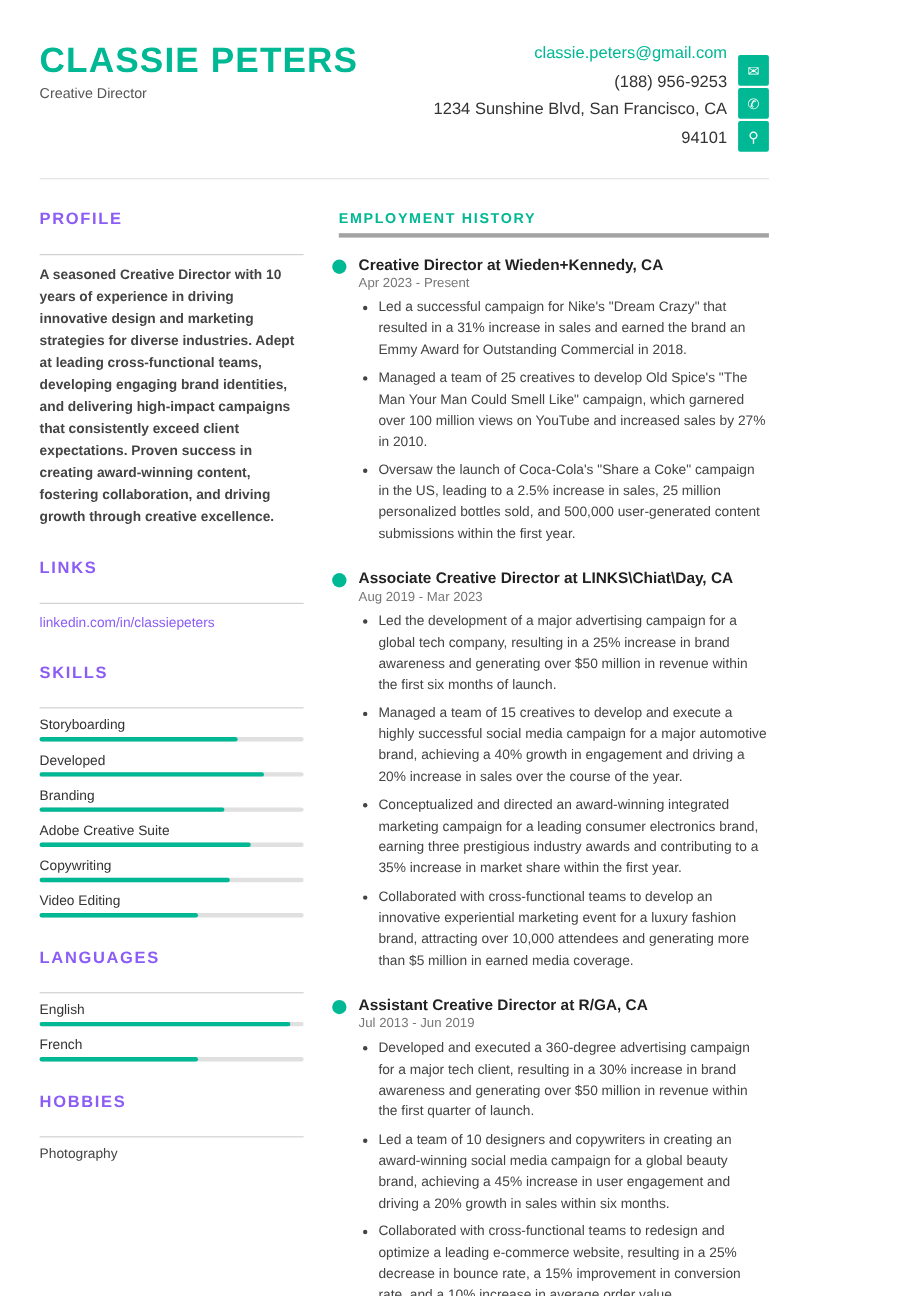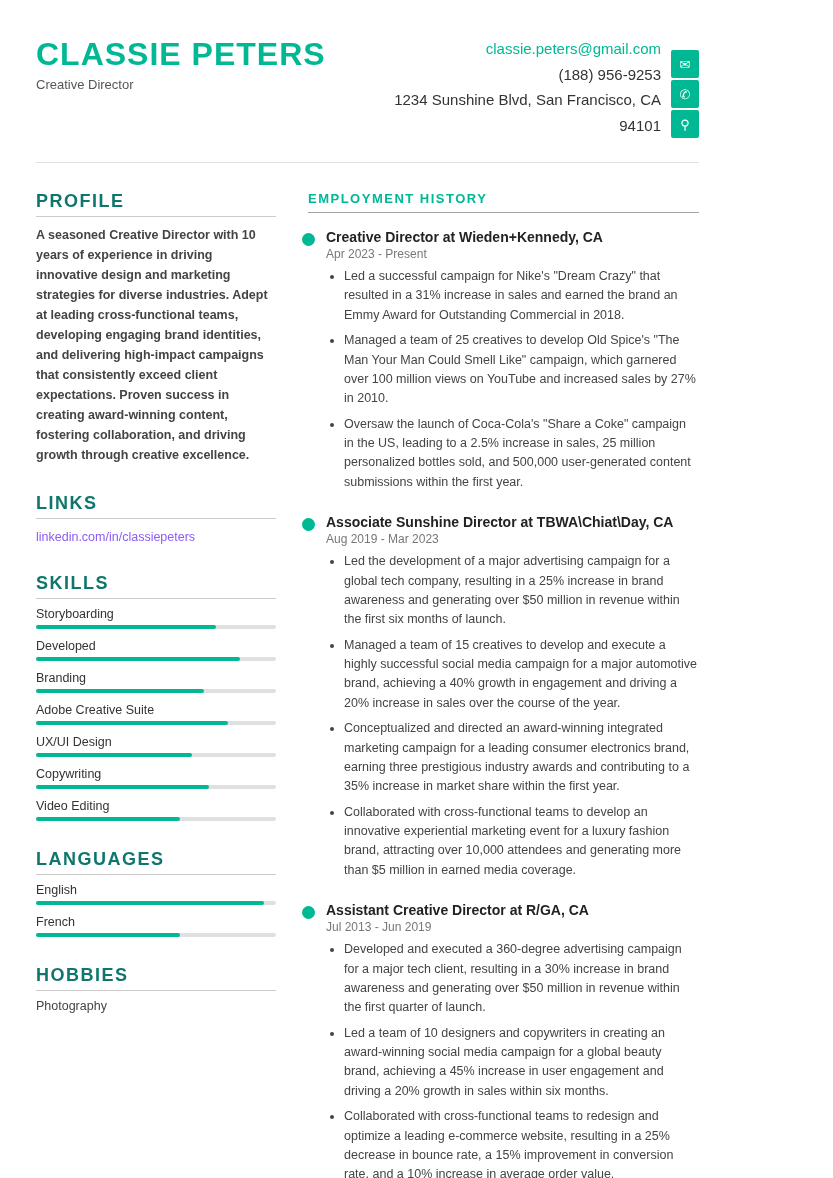--- a/index.html
+++ b/index.html
@@ -78,27 +78,27 @@
       padding: 0 36px;
       gap: 32px;
       margin-top: 28px;
     }
     
     .left-col {
       width: 240px;
       flex-shrink: 0;
     }
     .section-title {
-      font-size: 18px;
+      font-size: 15px;
       font-weight: 700;
-      color: #0f766e;
+      color: #8b5cf6;
       letter-spacing: 1.5px;
       text-transform: uppercase;
       margin-bottom: 8px;
-      padding-bottom: 4px;
+      padding-bottom: 23px;
       border-bottom: 1px solid #ccc;
     }
     .section {
       margin-bottom: 28px;
     }
     .profile-text {
       font-size: 12.5px;
       color: #444;
       line-height: 1.6;
       font-weight: bold;
@@ -144,21 +144,21 @@
       flex: 1;
     }
     .emp-section-title {
       font-size: 13px;
       font-weight: 700;
       color: #00b894;
       letter-spacing: 1.5px;
       text-transform: uppercase;
       margin-bottom: 16px;
       padding-bottom: 6px;
-      border-bottom: 1px solid #a3a3a3;
+      border-bottom: 4px solid #a3a3a3;
     }
     .job-entry {
       margin-bottom: 22px;
       position: relative;
       padding-left: 18px;
     }
     .job-dot {
       position: absolute;
       left: -6px;
       top: 4px;
@@ -246,26 +246,20 @@
             <div class="skill-item">
     <div class="skill-name">Branding</div>
     <div class="skill-bar-bg">
       <div class="skill-bar-fill" style="width:70%"></div>
     </div>
   </div>
             <div class="skill-item">
     <div class="skill-name">Adobe Creative Suite</div>
     <div class="skill-bar-bg">
       <div class="skill-bar-fill" style="width:80%"></div>
-    </div>
-  </div>
-            <div class="skill-item">
-    <div class="skill-name">UX/UI Design</div>
-    <div class="skill-bar-bg">
-      <div class="skill-bar-fill" style="width:65%"></div>
     </div>
   </div>
             <div class="skill-item">
     <div class="skill-name">Copywriting</div>
     <div class="skill-bar-bg">
       <div class="skill-bar-fill" style="width:72%"></div>
     </div>
   </div>
             <div class="skill-item">
     <div class="skill-name">Video Editing</div>
@@ -309,21 +303,21 @@
     <div class="job-title-text">Creative Director at Wieden+Kennedy, CA</div>
     <div class="job-dates">Apr 2023 - Present</div>
     <ul class="job-bullets">
               <li>Led a successful campaign for Nike's "Dream Crazy" that resulted in a 31% increase in sales and earned the brand an Emmy Award for Outstanding Commercial in 2018.</li>
               <li>Managed a team of 25 creatives to develop Old Spice's "The Man Your Man Could Smell Like" campaign, which garnered over 100 million views on YouTube and increased sales by 27% in 2010.</li>
               <li>Oversaw the launch of Coca-Cola's "Share a Coke" campaign in the US, leading to a 2.5% increase in sales, 25 million personalized bottles sold, and 500,000 user-generated content submissions within the first year.</li>
             </ul>
   </div>
           <div class="job-entry">
     <div class="job-dot"></div>
-    <div class="job-title-text">Associate Sunshine Director at TBWA\Chiat\Day, CA</div>
+    <div class="job-title-text">Associate Creative Director at LINKS\Chiat\Day, CA</div>
     <div class="job-dates">Aug 2019 - Mar 2023</div>
     <ul class="job-bullets">
               <li>Led the development of a major advertising campaign for a global tech company, resulting in a 25% increase in brand awareness and generating over $50 million in revenue within the first six months of launch.</li>
               <li>Managed a team of 15 creatives to develop and execute a highly successful social media campaign for a major automotive brand, achieving a 40% growth in engagement and driving a 20% increase in sales over the course of the year.</li>
               <li>Conceptualized and directed an award-winning integrated marketing campaign for a leading consumer electronics brand, earning three prestigious industry awards and contributing to a 35% increase in market share within the first year.</li>
               <li>Collaborated with cross-functional teams to develop an innovative experiential marketing event for a luxury fashion brand, attracting over 10,000 attendees and generating more than $5 million in earned media coverage.</li>
             </ul>
   </div>
           <div class="job-entry">
     <div class="job-dot"></div>

